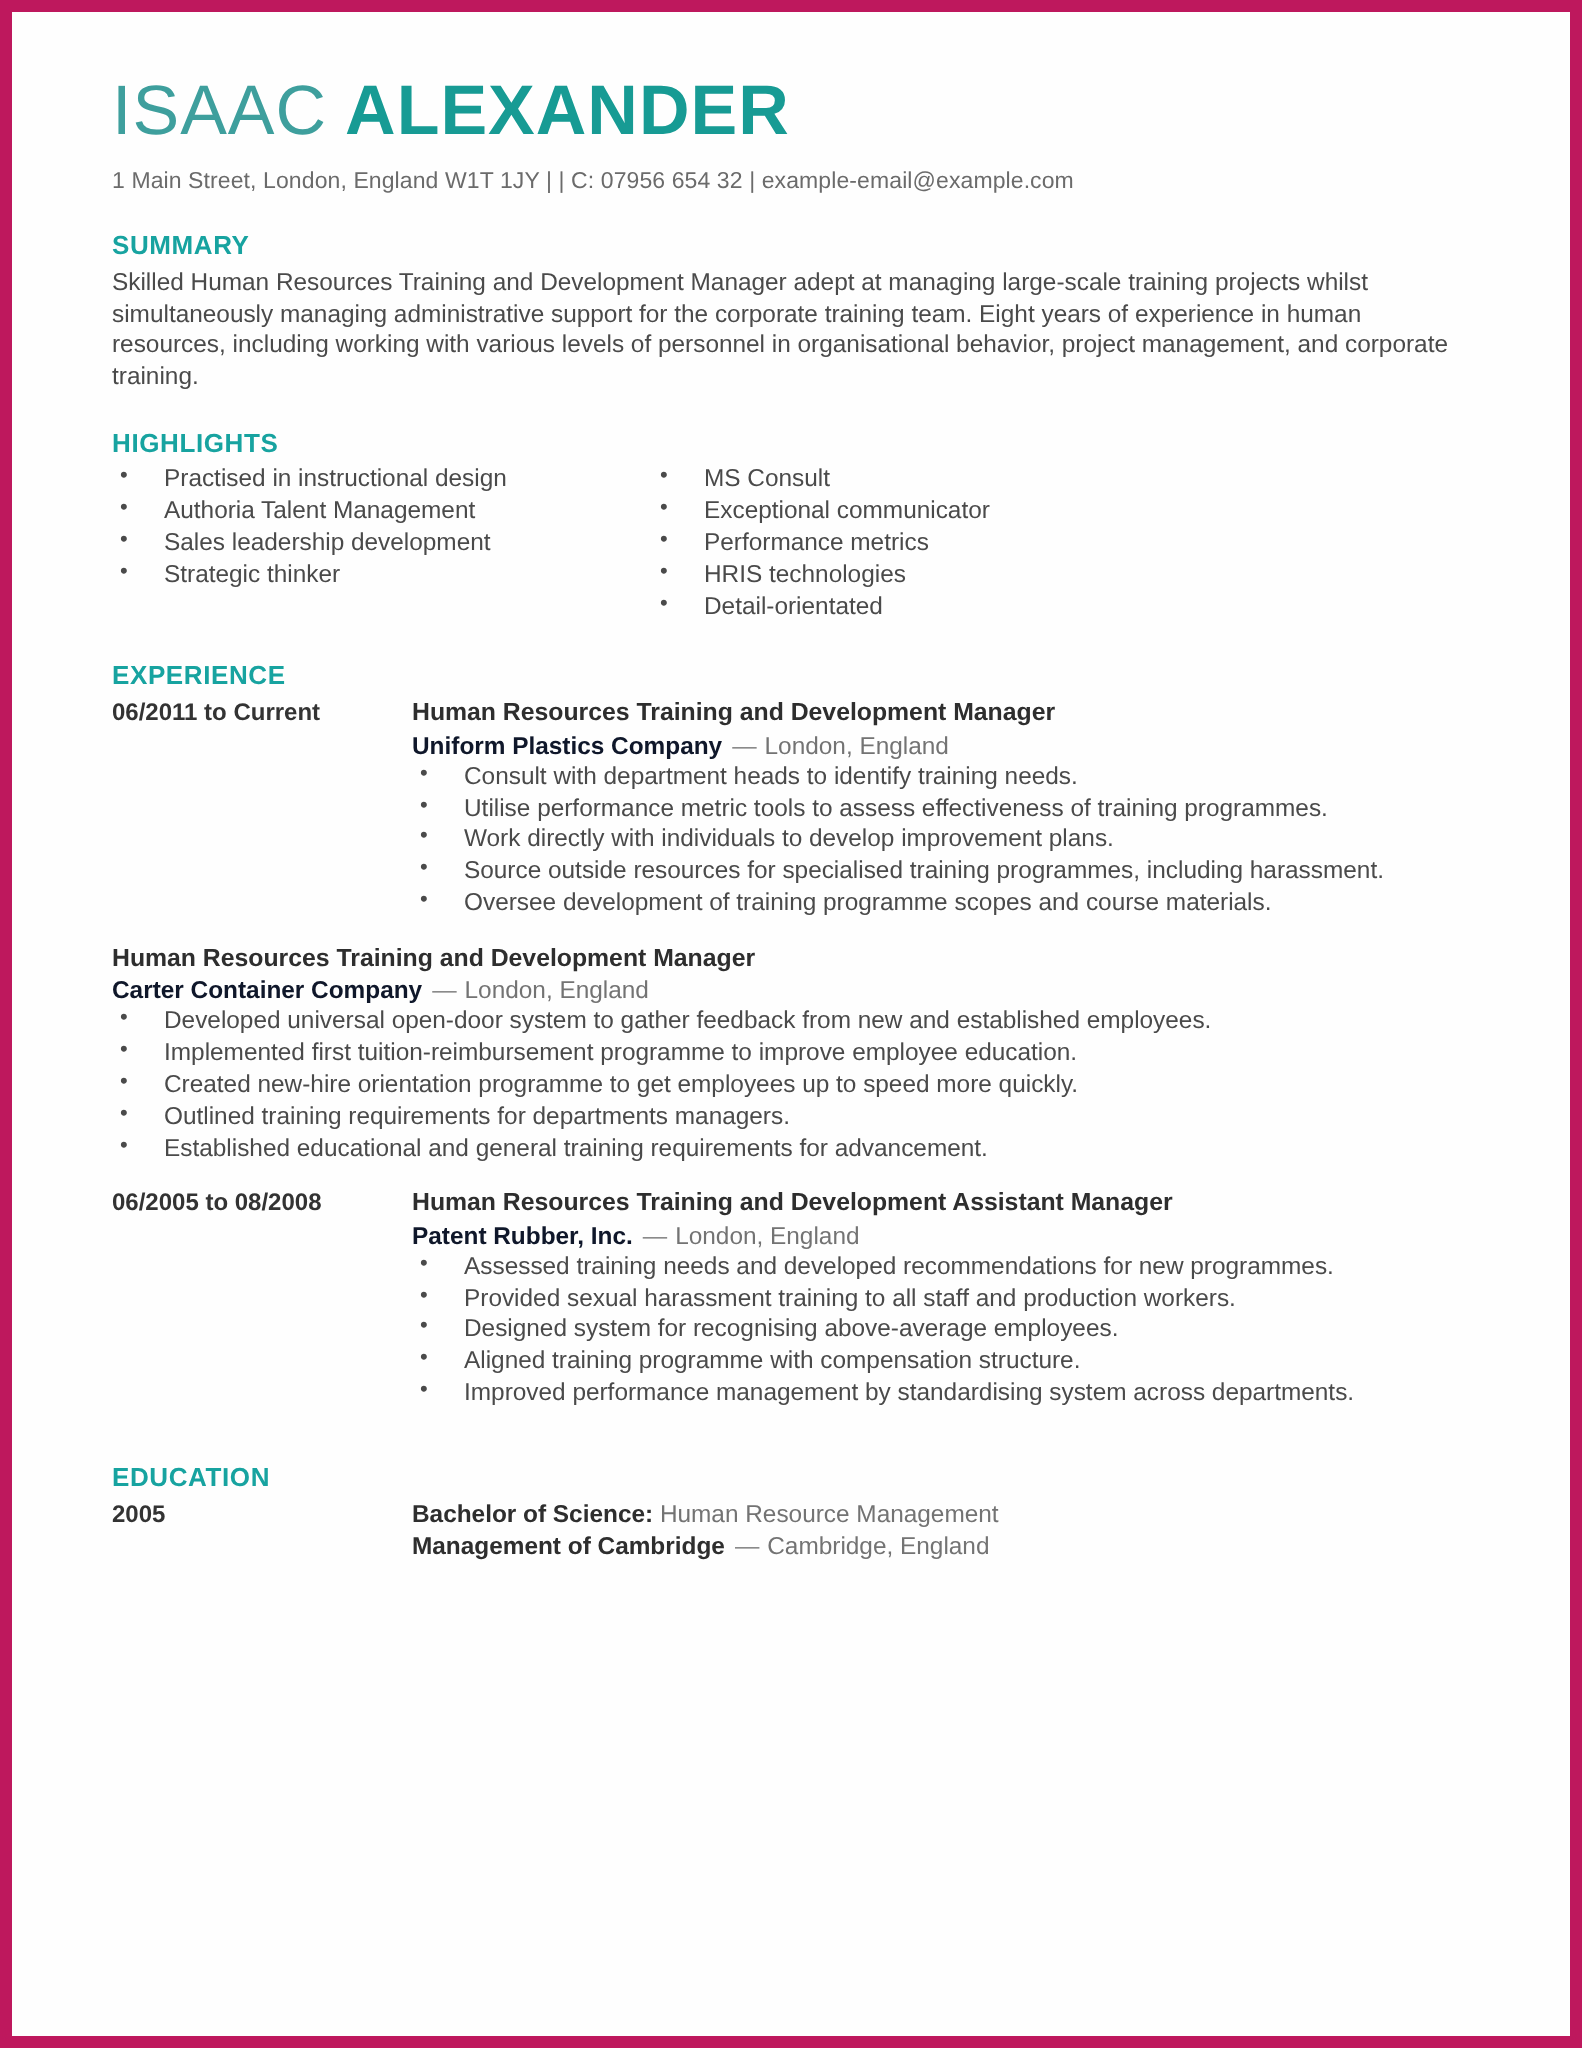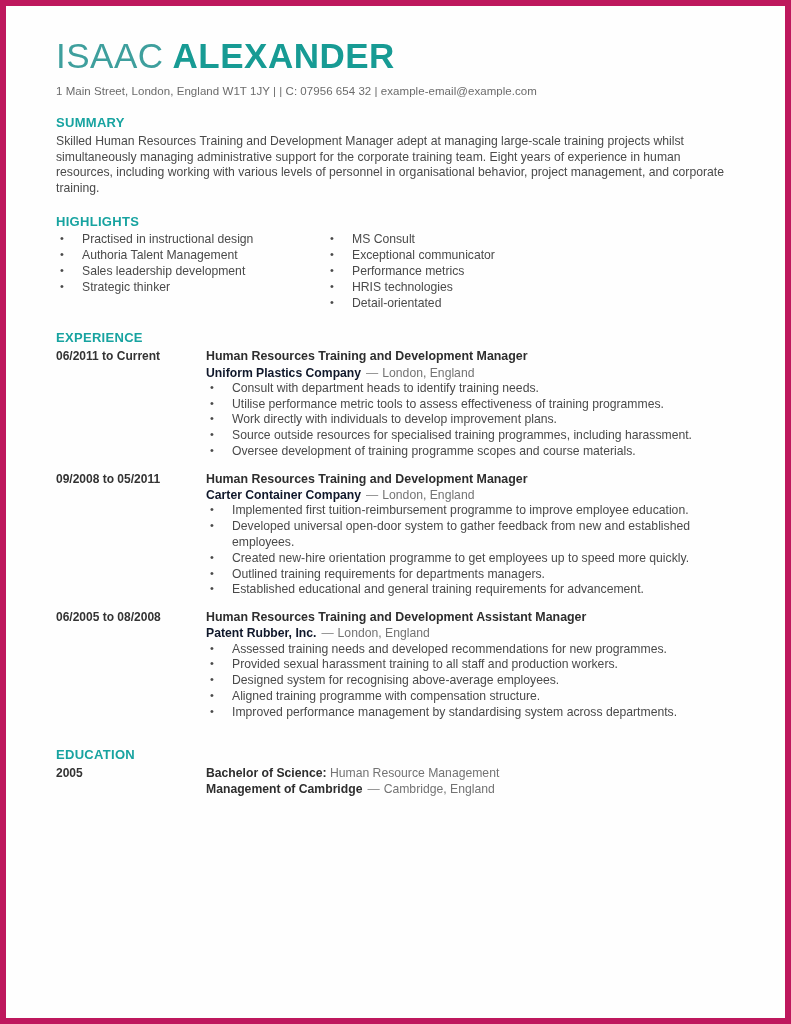--- a/index.html
+++ b/index.html
@@ -228,27 +228,26 @@
               <ul class="bullets job-bullets">
                 <li>Consult with department heads to identify training needs.</li>
                 <li>Utilise performance metric tools to assess effectiveness of training programmes.</li>
                 <li>Work directly with individuals to develop improvement plans.</li>
                 <li>Source outside resources for specialised training programmes, including harassment.</li>
                 <li>Oversee development of training programme scopes and course materials.</li>
               </ul>
             </div>
           </div>
           <div class="job">
-            <div class="job-dates">09/2008 to 05/2011</div>
             <div class="job-body">
               <div class="job-title">Human Resources Training and Development Manager</div>
               <div class="job-company-line"><span class="job-company">Carter Container Company</span><span class="dash">—</span><span class="job-location">London, England</span></div>
               <ul class="bullets job-bullets">
+                <li>Developed universal open-door system to gather feedback from new and established employees.</li>
                 <li>Implemented first tuition-reimbursement programme to improve employee education.</li>
-                <li>Developed universal open-door system to gather feedback from new and established employees.</li>
                 <li>Created new-hire orientation programme to get employees up to speed more quickly.</li>
                 <li>Outlined training requirements for departments managers.</li>
                 <li>Established educational and general training requirements for advancement.</li>
               </ul>
             </div>
           </div>
           <div class="job">
             <div class="job-dates">06/2005 to 08/2008</div>
             <div class="job-body">
               <div class="job-title">Human Resources Training and Development Assistant Manager</div>

